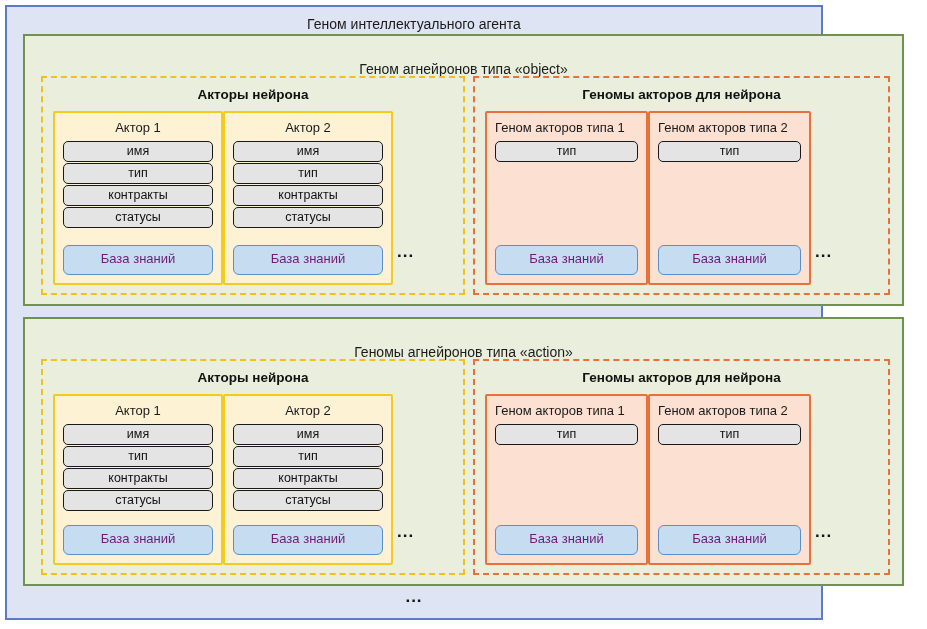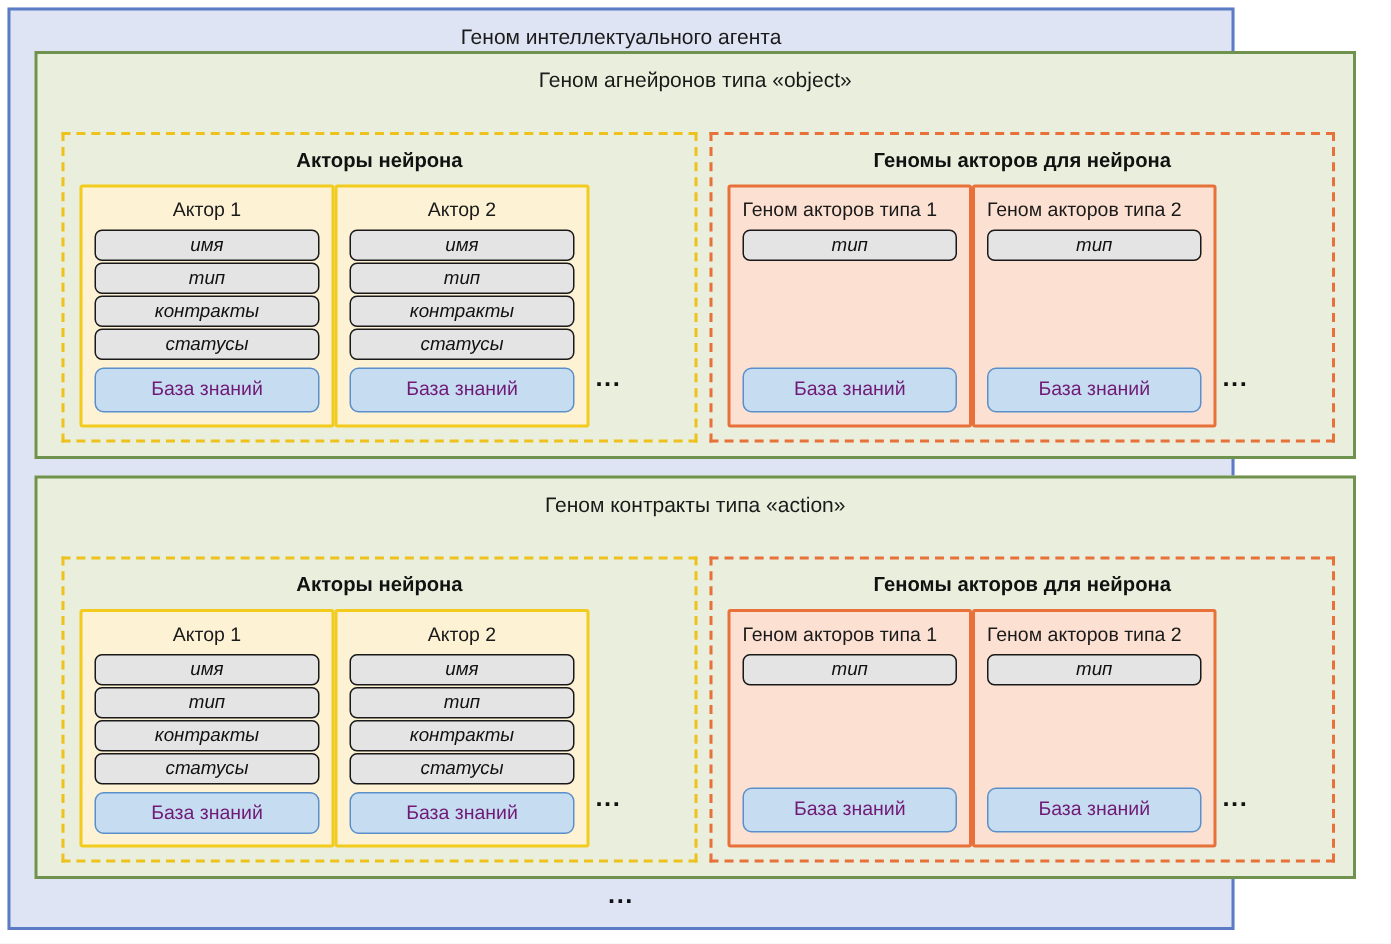--- a/index.html
+++ b/index.html
@@ -43,29 +43,29 @@
     background: #e9efdc;
     border: 2px solid #70924f;
   }
   .neuron-panel.first { top: 27px; height: 272px; }
   .neuron-panel.second { top: 310px; height: 269px; }
 
   .neuron-title {
     text-align: center;
     font-size: 14px;
     line-height: 20px;
-    padding-top: 7px;
+    padding-top: 23px;
     color: #1a1a1a;
   }
 
   
   .dashed-col {
     position: absolute;
     box-sizing: border-box;
-    top: 52px;
+    top: 40px;
     bottom: 9px;
   }
   .dashed-col.actors {
     left: 16px;
     width: 424px;
     border: 2px dashed #eec11d;
   }
   .dashed-col.genomes {
     left: 448px;
     width: 417px;
@@ -119,21 +119,20 @@
   }
   .card.actor .card-title { text-align: center; }
   .card.genome .card-title { text-align: left; }
 
   
   .attr-stack {
     margin-top: 4px;
     display: flex;
     flex-direction: column;
     gap: 1px;
-    font-style: italic;
   }
   .attr-box {
     box-sizing: border-box;
     background: #e4e4e4;
     border: 1.6px solid #191919;
     border-radius: 5px;
     font-size: 12.5px;
     line-height: 17px;
     text-align: center;
     color: #101010;
@@ -242,21 +241,21 @@
           <div class="spacer"></div>
           <div class="kb-box">База знаний</div>
         </div>
 
         <div class="ellipsis">...</div>
       </div>
     </div>
   </div>
 
   <div class="neuron-panel second">
-    <div class="neuron-title">Геном контракты типа «action»</div>
+    <div class="neuron-title">Геномы агнейронов типа «action»</div>
 
     <div class="dashed-col actors">
       <div class="col-title">Акторы нейрона</div>
       <div class="cards-row">
 
         <div class="card actor">
           <div class="card-title">Актор 1</div>
           <div class="attr-stack">
             <div class="attr-box">имя</div>
             <div class="attr-box">тип</div>

